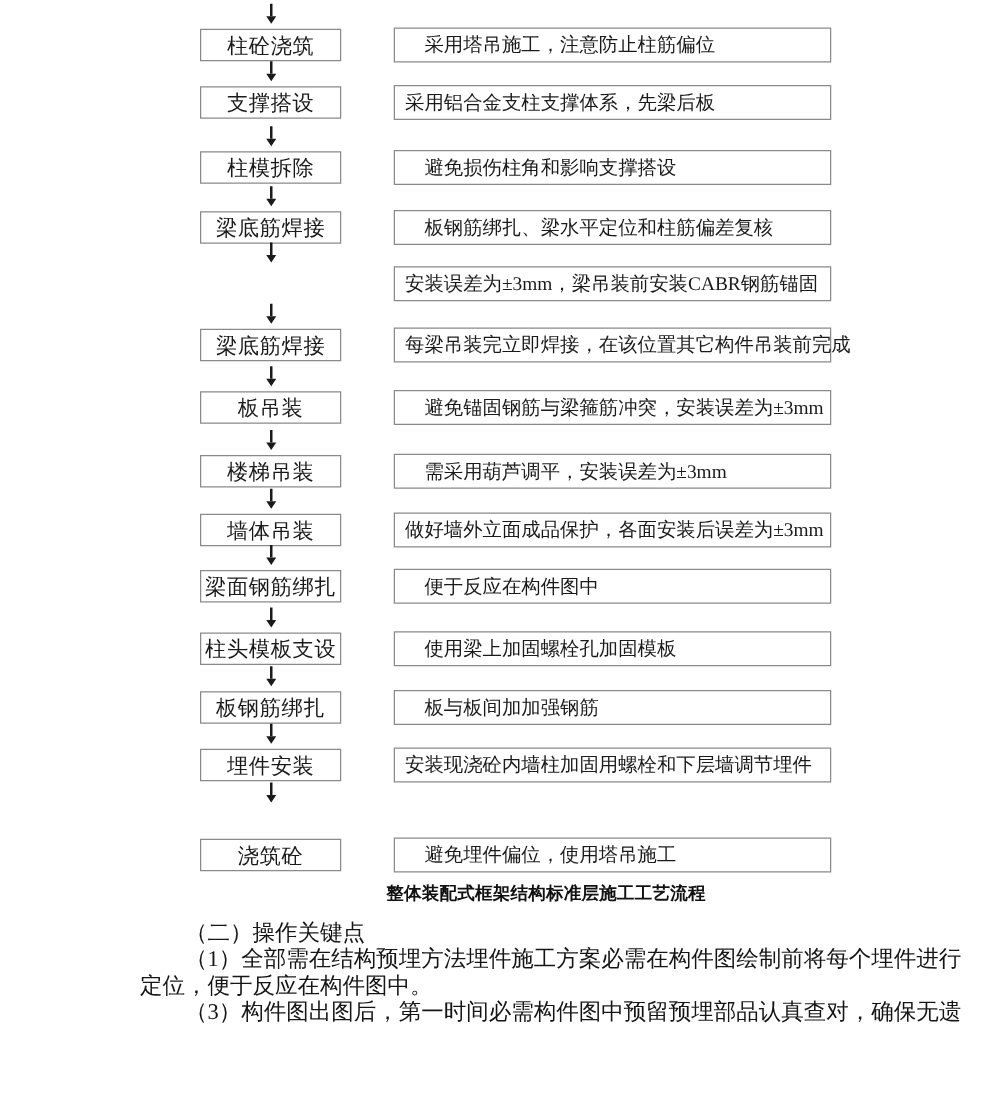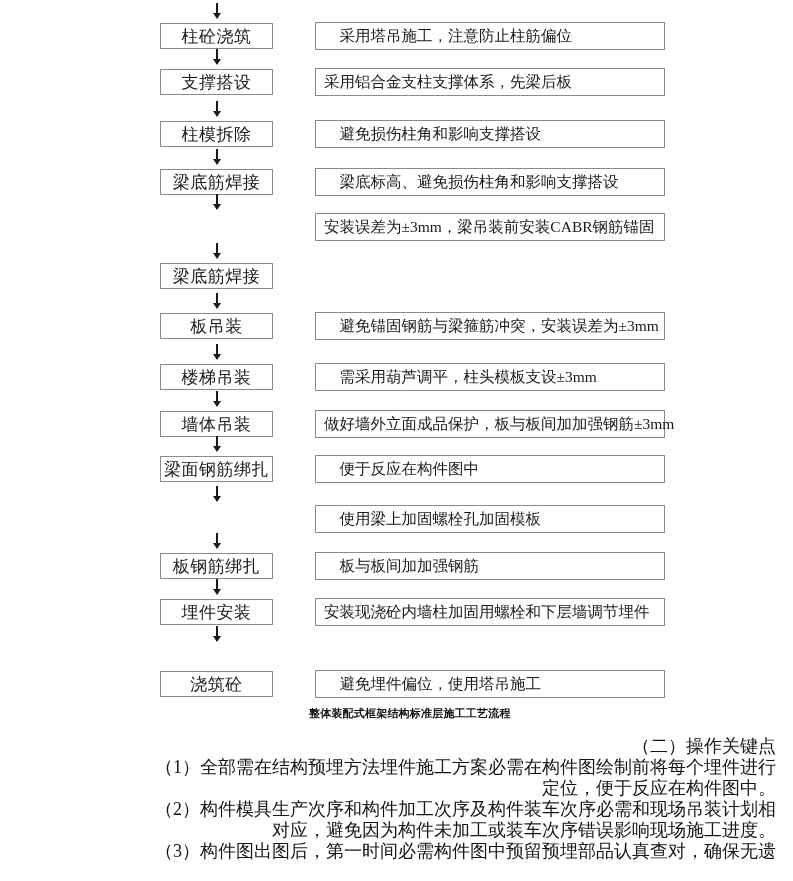--- a/index.html
+++ b/index.html
@@ -40,30 +40,30 @@
   }
   .arrow .stem { width: 2px; height: 10px; background: #1a1a1a; }
   .arrow .head {
     width: 0; height: 0;
     border-left: 4px solid transparent;
     border-right: 4px solid transparent;
     border-top: 6px solid #1a1a1a;
   }
   .caption {
     position: absolute; left: 309px; top: 706px;
-    font-size: 11px; font-weight: 700; letter-spacing: 0.2px;
+    font-size: 14px; font-weight: 700; letter-spacing: 0.2px;
     white-space: nowrap; color: #111;
   }
   .body-text {
     position: absolute; left: 112px; top: 736px;
     width: 664px;
     font-size: 18px; line-height: 21px;
     color: #151515;
   }
-  .body-text p { margin: 0; text-indent: 36px; text-align: right; }
+  .body-text p { margin: 0; text-indent: 36px; }
 </style>
 </head>
 <body>
 
 <div class="page">
 
   <div class="flowchart">
 
     <div class="arrow" style="top:3px">
         <span class="stem"></span>
@@ -99,39 +99,40 @@
     </div>
 
     <div class="arrow" style="top:149px">
         <span class="stem"></span>
         <span class="head"></span>
       </div>
     <div class="flow-row" style="top:168px">
       <div class="step-box">
           <span>梁底筋焊接</span>
         </div>
-      <div class="note-box"><span>　梁底标高、避免损伤柱角和影响支撑搭设</span></div>
+      <div class="note-box"><span>　板钢筋绑扎、梁水平定位和柱筋偏差复核</span></div>
     </div>
 
     <div class="arrow" style="top:194px">
         <span class="stem"></span>
         <span class="head"></span>
       </div>
     <div class="flow-row" style="top:213px">
       <div class="note-box"><span>安装误差为±3mm，梁吊装前安装CABR钢筋锚固</span></div>
     </div>
 
     <div class="arrow" style="top:243px">
         <span class="stem"></span>
         <span class="head"></span>
       </div>
     <div class="flow-row" style="top:262px">
       <div class="step-box">
           <span>梁底筋焊接</span>
         </div>
+      <div class="note-box"><span>每梁吊装完立即焊接，在该位置其它构件吊装前完成</span></div>
     </div>
 
     <div class="arrow" style="top:293px">
         <span class="stem"></span>
         <span class="head"></span>
       </div>
     <div class="flow-row" style="top:312px">
       <div class="step-box">
           <span>板吊装</span>
         </div>
@@ -139,50 +140,53 @@
     </div>
 
     <div class="arrow" style="top:344px">
         <span class="stem"></span>
         <span class="head"></span>
       </div>
     <div class="flow-row" style="top:363px">
       <div class="step-box">
           <span>楼梯吊装</span>
         </div>
-      <div class="note-box"><span>　需采用葫芦调平，柱头模板支设±3mm</span></div>
+      <div class="note-box"><span>　需采用葫芦调平，安装误差为±3mm</span></div>
     </div>
 
     <div class="arrow" style="top:391px">
         <span class="stem"></span>
         <span class="head"></span>
       </div>
     <div class="flow-row" style="top:410px">
       <div class="step-box">
           <span>墙体吊装</span>
         </div>
-      <div class="note-box"><span>做好墙外立面成品保护，板与板间加加强钢筋±3mm</span></div>
+      <div class="note-box"><span>做好墙外立面成品保护，各面安装后误差为±3mm</span></div>
     </div>
 
     <div class="arrow" style="top:436px">
         <span class="stem"></span>
         <span class="head"></span>
       </div>
     <div class="flow-row" style="top:455px">
       <div class="step-box">
           <span>梁面钢筋绑扎</span>
         </div>
       <div class="note-box"><span>　便于反应在构件图中</span></div>
     </div>
 
     <div class="arrow" style="top:486px">
         <span class="stem"></span>
         <span class="head"></span>
       </div>
     <div class="flow-row" style="top:505px">
+      <div class="step-box">
+          <span>柱头模板支设</span>
+        </div>
       <div class="note-box"><span>　使用梁上加固螺栓孔加固模板</span></div>
     </div>
 
     <div class="arrow" style="top:533px">
         <span class="stem"></span>
         <span class="head"></span>
       </div>
     <div class="flow-row" style="top:552px">
       <div class="step-box">
           <span>板钢筋绑扎</span>
@@ -212,17 +216,16 @@
       <div class="note-box"><span>　避免埋件偏位，使用塔吊施工</span></div>
     </div>
 
   </div>
 
   <div class="caption">整体装配式框架结构标准层施工工艺流程</div>
 
   <div class="body-text">
     <p>（二）操作关键点</p>
     <p>（1）全部需在结构预埋方法埋件施工方案必需在构件图绘制前将每个埋件进行定位，便于反应在构件图中。</p>
-    <p>（2）构件模具生产次序和构件加工次序及构件装车次序必需和现场吊装计划相对应，避免因为构件未加工或装车次序错误影响现场施工进度。</p>
     <p>（3）构件图出图后，第一时间必需构件图中预留预埋部品认真查对，确保无遗</p>
   </div>
 
 </div>
 
 </body></html>

